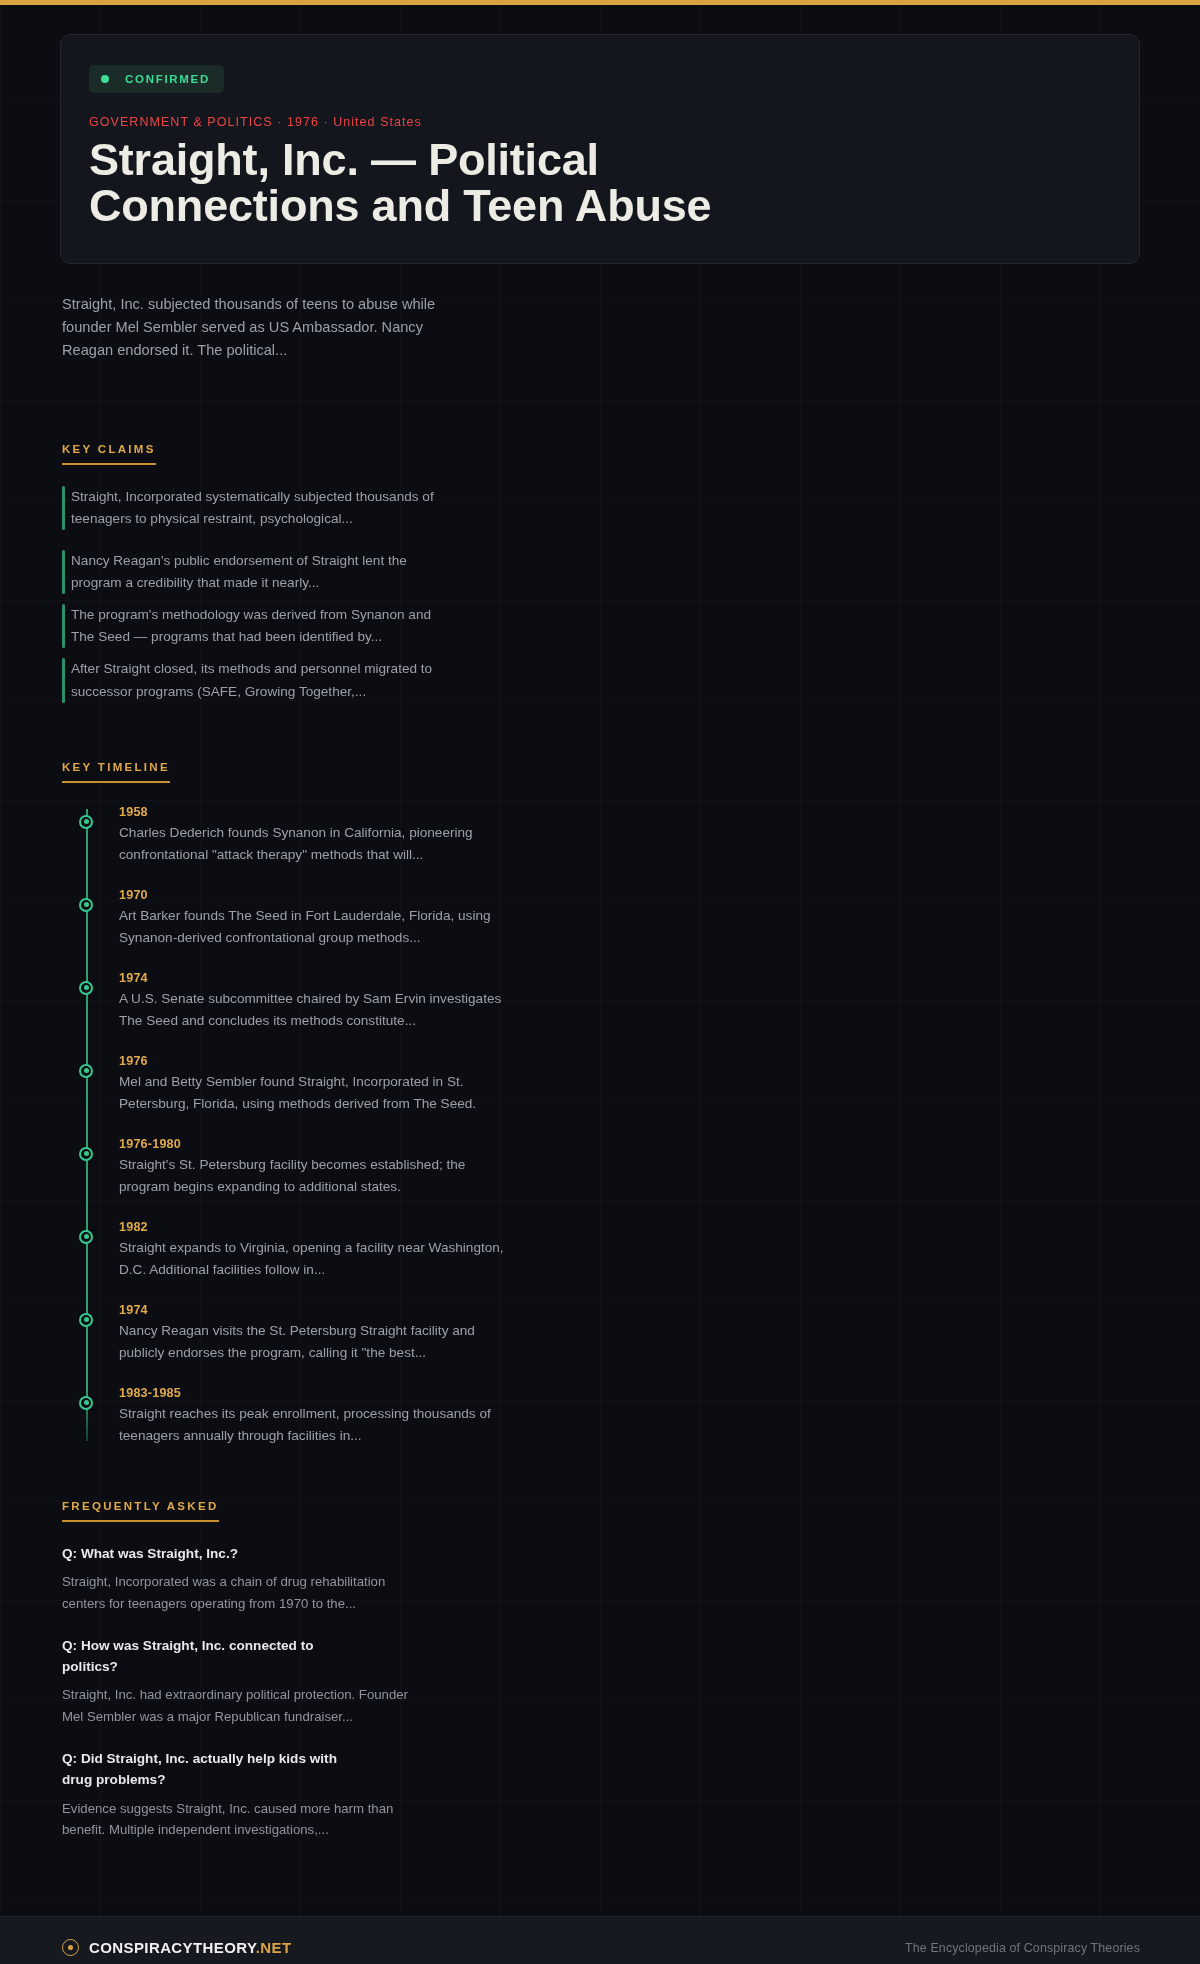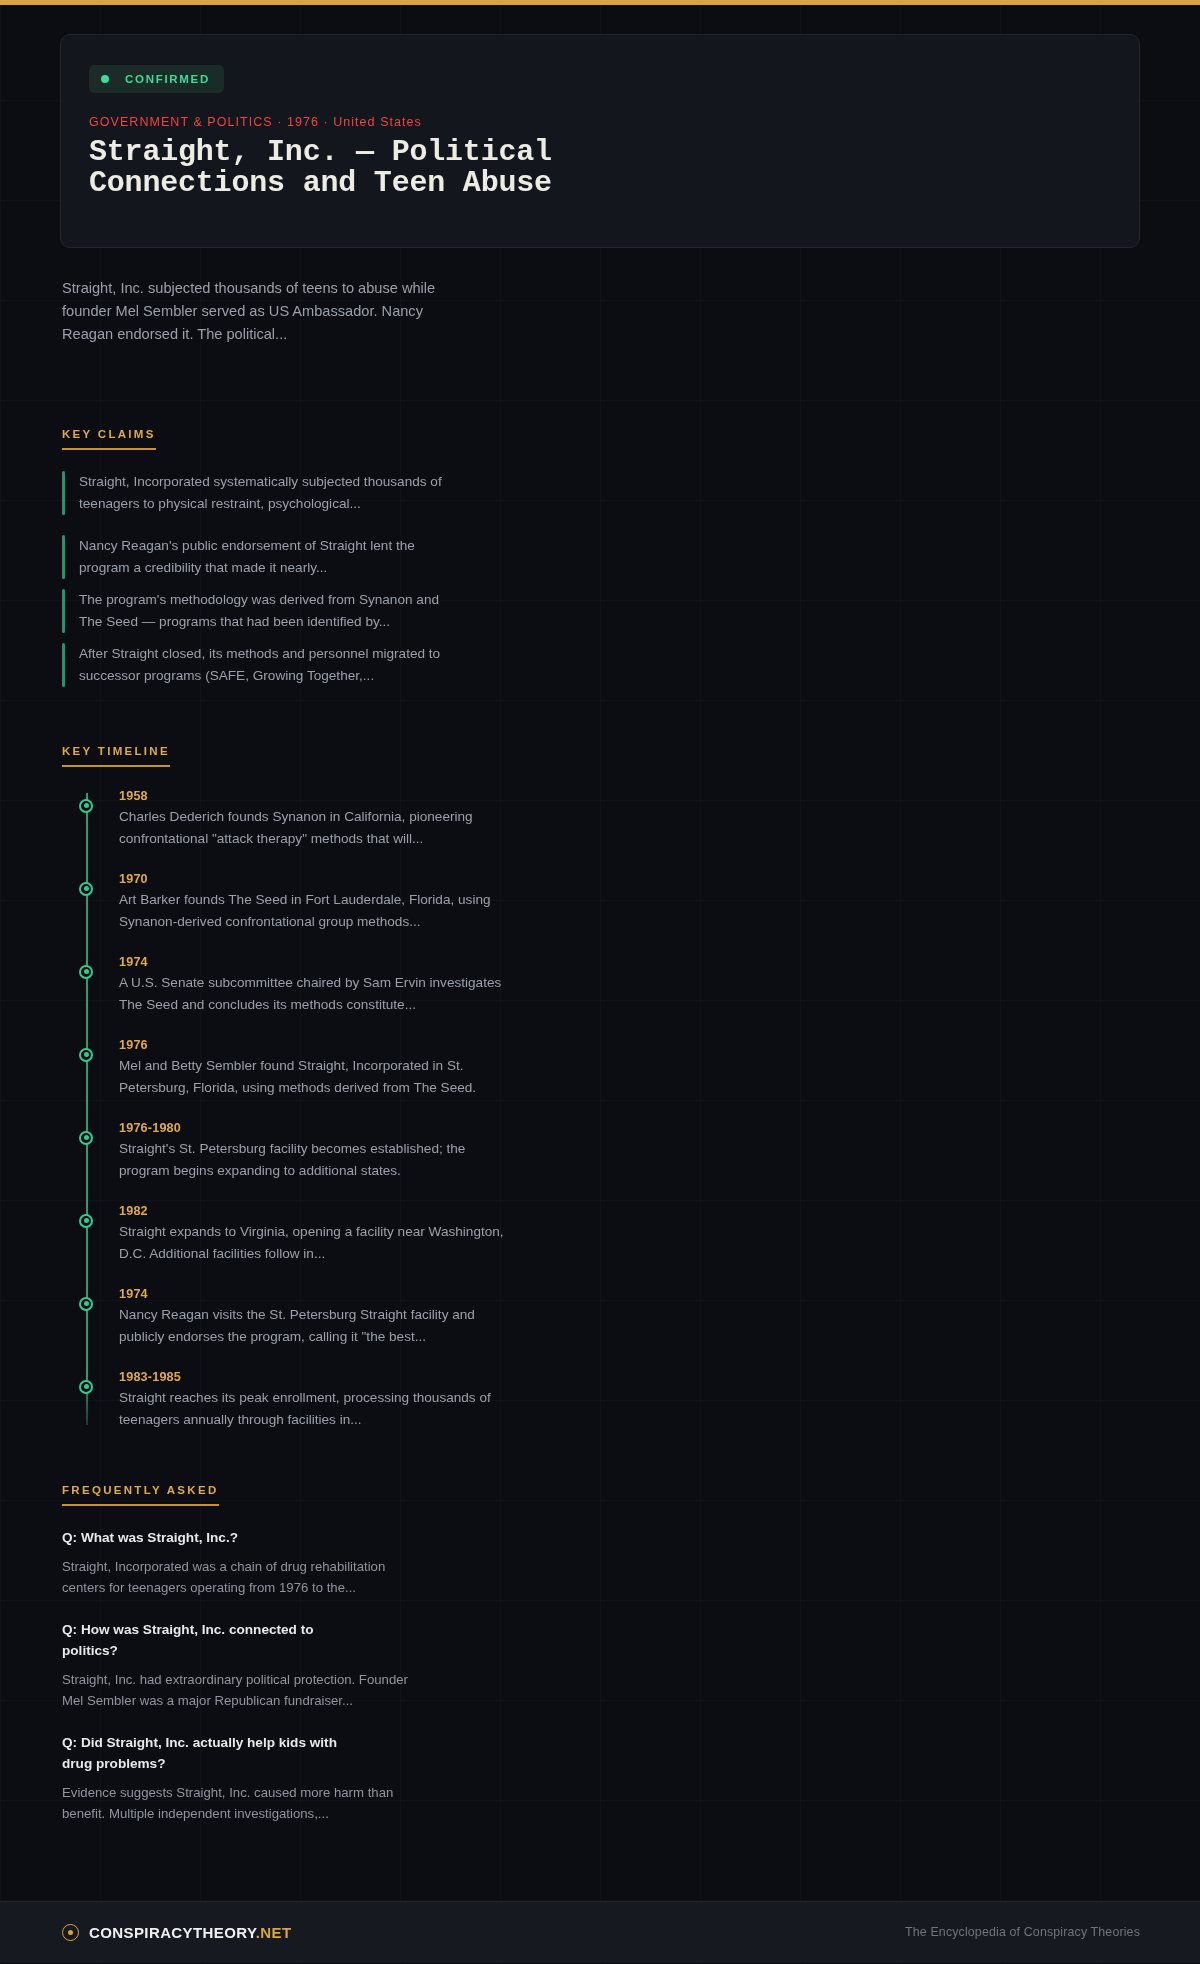--- a/index.html
+++ b/index.html
@@ -65,23 +65,23 @@
   .eyebrow {
     margin-top: 22px;
     color: #ef4444;
     font-size: 12.5px;
     letter-spacing: 1.05px;
     font-weight: 400;
   }
 
   .hero-title {
     margin-top: 8px;
-    font-family: Liberation Mono, monospace;
-    font-weight: 700;
-    font-size: 30px;
+    font-family: Liberation Sans, sans-serif;
+    font-weight: 700;
+    font-size: 45px;
     line-height: 1.02;
     color: #ecebe4;
     letter-spacing: -0.2px;
     max-width: 640px;
   }
 
   
   .summary {
     padding: 29px 60px 0 62px;
     color: #9aa0aa;
@@ -101,21 +101,21 @@
     letter-spacing: 2.3px;
     padding-bottom: 8px;
     border-bottom: 2px solid #c9912f;
     margin-top: 31px;
   }
 
   .claims { margin-top: 21px; }
 
   .claim {
     display: flex;
-    gap: 14px;
+    gap: 6px;
     margin-bottom: 10px;
   }
   .claim-bar {
     width: 3px;
     flex: 0 0 3px;
     background: #2f8f6b;
     border-radius: 2px;
   }
   .claim-text {
     color: #9aa0aa;
@@ -335,21 +335,21 @@
         <div class="tl-text">Straight reaches its peak enrollment, processing thousands of teenagers annually through facilities in...</div>
       </div>
     </div>
   </div>
 
   <div class="section" style="margin-top:22px;">
     <div class="sec-head">FREQUENTLY ASKED</div>
     <div class="faq">
       <div class="faq-item">
         <div class="faq-q">Q: What was Straight, Inc.?</div>
-        <div class="faq-a">Straight, Incorporated was a chain of drug rehabilitation centers for teenagers operating from 1976 to the...</div>
+        <div class="faq-a">Straight, Incorporated was a chain of drug rehabilitation centers for teenagers operating from 1970 to the...</div>
       </div>
       <div class="faq-item">
         <div class="faq-q">Q: How was Straight, Inc. connected to politics?</div>
         <div class="faq-a">Straight, Inc. had extraordinary political protection. Founder Mel Sembler was a major Republican fundraiser...</div>
       </div>
       <div class="faq-item">
         <div class="faq-q">Q: Did Straight, Inc. actually help kids with drug problems?</div>
         <div class="faq-a">Evidence suggests Straight, Inc. caused more harm than benefit. Multiple independent investigations,...</div>
       </div>
     </div>

